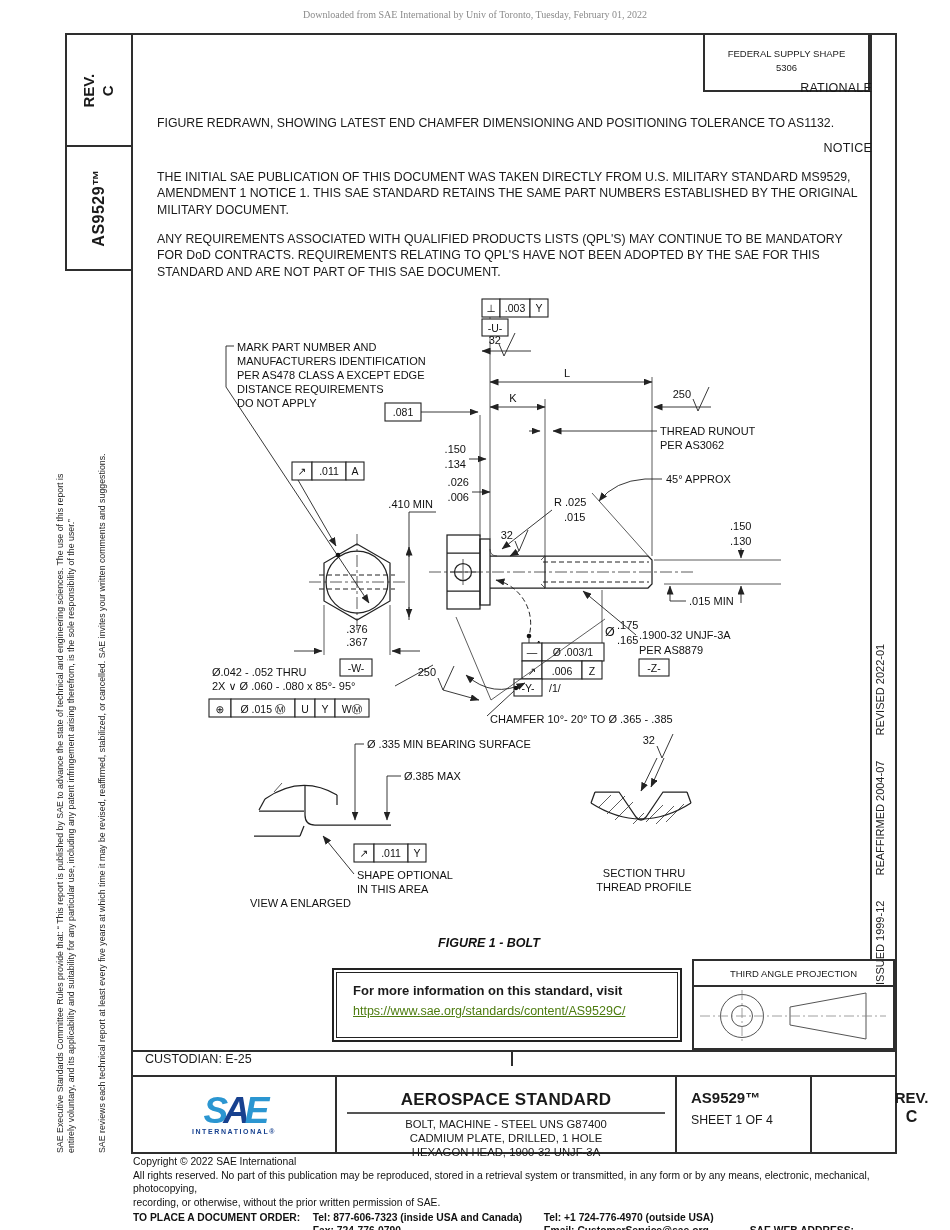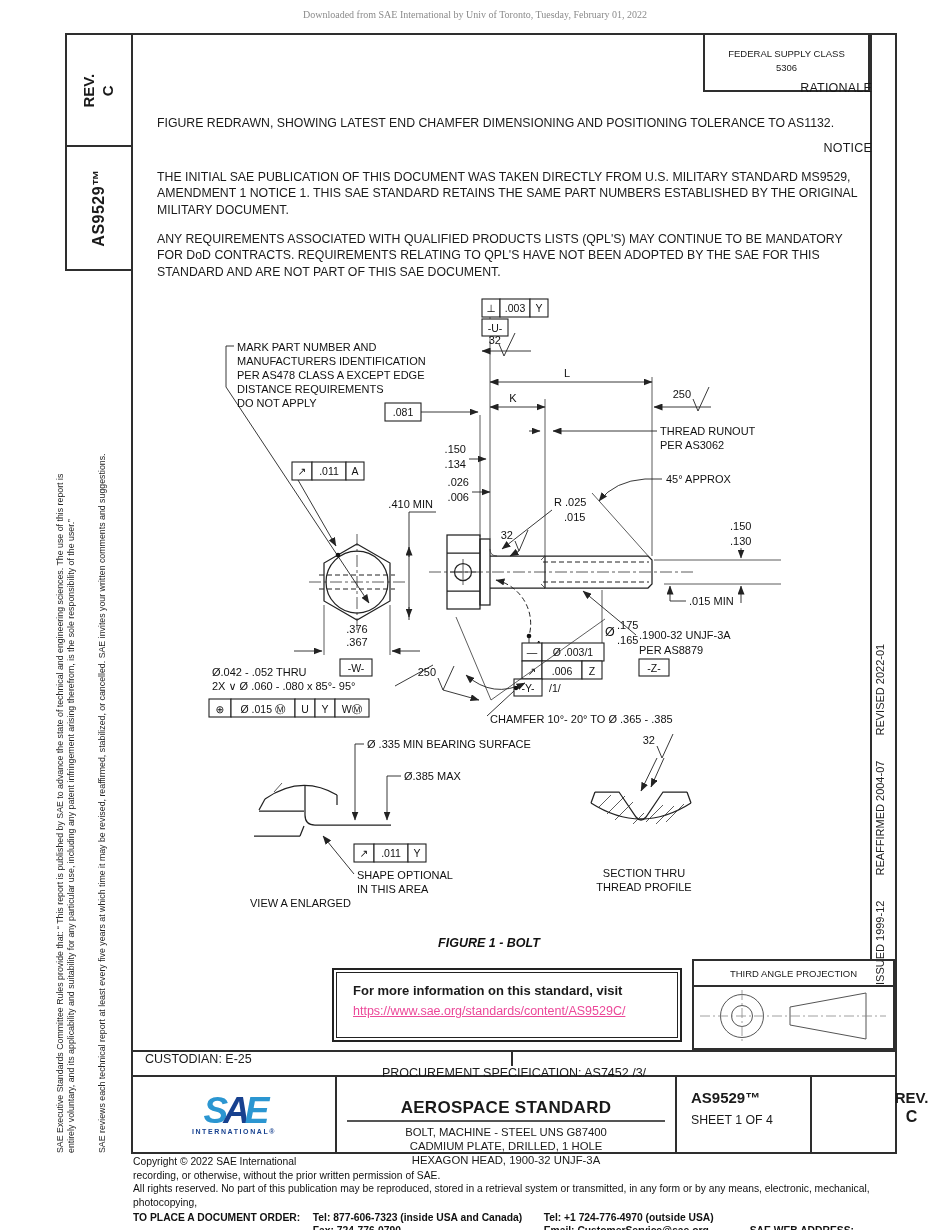--- a/index.html
+++ b/index.html
@@ -24,39 +24,39 @@
               white-space:nowrap;font-size:11px;color:#222;}
   .strip-text span{margin-right:22px;}
   .fsc{left:570px;top:-2px;width:167px;height:59px;border:2px solid #2e2e2e;text-align:center;
        font-size:9.5px;line-height:1.5;padding-top:12px;box-sizing:border-box;}
   .heading{width:739px;text-align:right;font-size:12.5px;letter-spacing:.2px;}
   .bodytext{left:24px;width:712px;font-size:12.3px;line-height:1.34;}
   
   .infobox{left:199px;top:933px;width:350px;height:74px;border:2px solid #222;box-sizing:border-box;padding:2px;}
   .infobox-inner{border:1.5px solid #222;height:100%;box-sizing:border-box;padding:10px 0 12px 16px;}
   .info-title{font-size:13px;font-weight:bold;}
-  .info-link{font-size:12.5px;color:#ec4899;text-decoration:underline;display:inline-block;margin-top:6px;}
+  .info-link{font-size:12.5px;color:#4d7c0f;text-decoration:underline;display:inline-block;margin-top:6px;}
   
   .proj{left:559px;top:924px;width:203px;height:91px;border:2px solid #2e2e2e;box-sizing:border-box;}
   .proj-title{border-bottom:2px solid #2e2e2e;text-align:center;font-size:9.5px;padding:7px 0 6px 0;}
   
   .cust-row{left:0;top:1015px;width:762px;height:27px;border-top:2px solid #2e2e2e;border-bottom:2px solid #2e2e2e;
             box-sizing:border-box;display:flex;flex-direction:column;}
   .cust-cell{width:380px;border-right:2px solid #2e2e2e;display:flex;align-items:center;padding-left:12px;
              box-sizing:border-box;font-size:12.5px;}
   .proc-cell{flex:1;display:flex;align-items:center;justify-content:center;font-size:12.5px;}
   
   .tblock{left:0;top:1042px;width:878px;height:75px;display:flex;box-sizing:border-box;}
   .tb-cell{border-right:2px solid #2e2e2e;box-sizing:border-box;}
   .tb-logo{width:204px;display:flex;flex-direction:column;align-items:center;justify-content:center;}
   .sae-word{font-weight:bold;font-style:italic;font-size:37px;line-height:.9;letter-spacing:-5px;}
   .sae-s,.sae-e{color:#2b96d1;}
   .sae-a{color:#17418f;}
   .sae-sub{color:#17418f;font-size:7px;font-weight:bold;letter-spacing:1.6px;margin-top:1px;}
-  .tb-title{width:340px;text-align:center;padding-top:21px;}
+  .tb-title{width:340px;text-align:center;padding-top:13px;}
   .tb-doctype{font-size:17px;font-weight:bold;letter-spacing:.3px;}
   .tb-rule{border-top:2px solid #555;margin:2px 10px 3px 10px;}
   .tb-sub{font-size:11.3px;line-height:1.25;}
   .tb-num{width:135px;padding:12px 0 0 14px;}
   .tb-num .num{font-size:15px;font-weight:bold;}
   .tb-num .sheet{font-size:12.3px;margin-top:7px;}
   .tb-rev{flex:1;border-right:none;text-align:center;padding-top:12px;font-weight:bold;}
   .tb-rev .r1{font-size:15px;}
   .tb-rev .r2{font-size:16px;margin-top:2px;}
   
@@ -102,21 +102,21 @@
   <div class="abs frame">
 
     <div class="abs strip-line"></div>
     <div class="abs strip-text">
       <span>ISSUED 1999-12</span>
       <span>REAFFIRMED 2004-07</span>
       <span>REVISED 2022-01</span>
     </div>
 
     <div class="abs fsc">
-      <div>FEDERAL SUPPLY CLASS</div>
+      <div>FEDERAL SUPPLY SHAPE</div>
       <div>5306</div>
     </div>
 
     <div class="abs heading" style="top:46px;">RATIONALE</div>
     <div class="abs bodytext" style="top:80px;">FIGURE REDRAWN, SHOWING LATEST END CHAMFER DIMENSIONING AND POSITIONING TOLERANCE TO AS1132.</div>
     <div class="abs heading" style="top:106px;">NOTICE</div>
     <div class="abs bodytext" style="top:134px;">THE INITIAL SAE PUBLICATION OF THIS DOCUMENT WAS TAKEN DIRECTLY FROM U.S. MILITARY STANDARD MS9529, AMENDMENT 1 NOTICE 1. THIS SAE STANDARD RETAINS THE SAME PART NUMBERS ESTABLISHED BY THE ORIGINAL MILITARY DOCUMENT.</div>
     <div class="abs bodytext" style="top:196px;">ANY REQUIREMENTS ASSOCIATED WITH QUALIFIED PRODUCTS LISTS (QPL'S) MAY CONTINUE TO BE MANDATORY FOR DoD CONTRACTS. REQUIREMENTS RELATING TO QPL'S HAVE NOT BEEN ADOPTED BY THE SAE FOR THIS STANDARD AND ARE NOT PART OF THIS SAE DOCUMENT.</div>
 
     <svg class="abs" style="left:0;top:252px;" width="739" height="672" viewBox="0 0 739 672">
@@ -412,21 +412,20 @@
           <circle cx="48" cy="29" r="21.5"></circle>
           <polygon points="96,20 172,6 172,52 96,38"></polygon>
         </g>
         <path d="M6,29 H192" stroke="#888" stroke-width=".8" stroke-dasharray="10,3,2,3" fill="none"></path>
         <path d="M48,3 V55" stroke="#888" stroke-width=".8" stroke-dasharray="10,3,2,3" fill="none"></path>
       </svg>
     </div>
 
     <div class="abs cust-row">
       <div class="cust-cell">CUSTODIAN: E-25</div>
-      <div class="proc-cell">PROCUREMENT SPECIFICATION: AS7452 /3/</div>
     </div>
 
     <div class="abs tblock">
       <div class="tb-cell tb-logo">
         <div class="sae-word">
           <span class="sae-s">S</span><span class="sae-a">A</span><span class="sae-e">E</span>
         </div>
         <div class="sae-sub">INTERNATIONAL®</div>
       </div>
       <div class="tb-cell tb-title">
@@ -442,22 +441,22 @@
       </div>
       <div class="tb-cell tb-rev">
         <div class="r1">REV.</div>
         <div class="r2">C</div>
       </div>
     </div>
   </div>
 
   <div class="abs copyright">
     <div>Copyright © 2022 SAE International</div>
+    <div>All rights reserved. No part of this publication may be reproduced, stored in a retrieval system or transmitted, in any form or by any means, electronic, mechanical, photocopying,</div>
     <div>recording, or otherwise, without the prior written permission of SAE.</div>
-    <div>All rights reserved. No part of this publication may be reproduced, stored in a retrieval system or transmitted, in any form or by any means, electronic, mechanical, photocopying,</div>
     <div class="order">
       <div class="c1">TO PLACE A DOCUMENT ORDER:</div>
       <div class="c2">
         <div>Tel: 877-606-7323 (inside USA and Canada)</div>
         <div>Fax: 724-776-0790</div>
       </div>
       <div class="c3">
         <div>Tel: +1 724-776-4970 (outside USA)</div>
         <div>
           <span>Email: CustomerService@sae.org</span>

